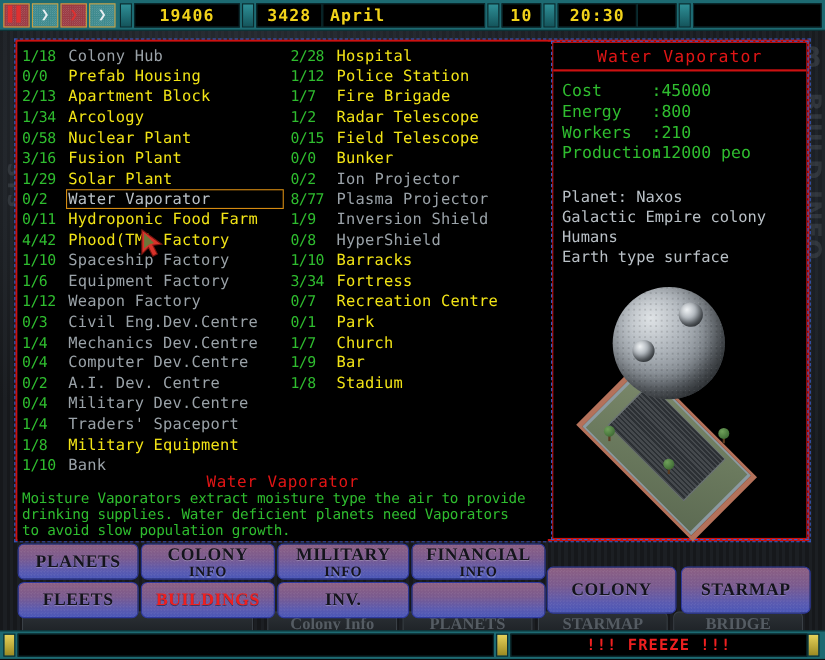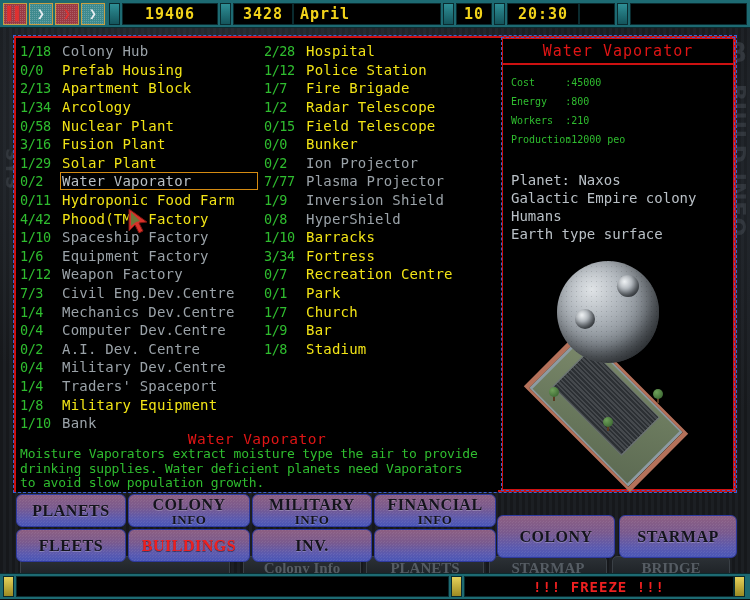--- a/index.html
+++ b/index.html
@@ -168,21 +168,21 @@
     height: 26px;
     border-bottom: 2px solid #cc1111;
     display: flex; align-items: center; justify-content: center;
     color: #e01515;
     font-size: 15px;
     letter-spacing: 1px;
   }
   .info-stats {
     padding: 8px 6px 0 8px;
     color: #2fbd2f;
-    font-size: 10px;
+    font-size: 15px;
     line-height: 19px;
     font-family: "DejaVu Sans Mono", monospace;
   }
   .stat-k { display: inline-block; width: 9ch; }
   .info-planet {
     padding: 22px 6px 0 8px;
     color: #b9c0c6;
     font-size: 14px;
     line-height: 18px;
     font-family: "DejaVu Sans Mono", monospace;
@@ -395,21 +395,21 @@
           </div>
           <div class="row">
             <span class="cnt">1/6</span>
             <span class="nm off">Equipment Factory</span>
           </div>
           <div class="row">
             <span class="cnt">1/12</span>
             <span class="nm off">Weapon Factory</span>
           </div>
           <div class="row">
-            <span class="cnt">7/3</span>
+            <span class="cnt">0/3</span>
             <span class="nm off">Civil Eng.Dev.Centre</span>
           </div>
           <div class="row">
             <span class="cnt">1/4</span>
             <span class="nm off">Mechanics Dev.Centre</span>
           </div>
           <div class="row">
             <span class="cnt">0/4</span>
             <span class="nm off">Computer Dev.Centre</span>
           </div>
@@ -461,21 +461,21 @@
           </div>
           <div class="row">
             <span class="cnt">0/0</span>
             <span class="nm on">Bunker</span>
           </div>
           <div class="row">
             <span class="cnt">0/2</span>
             <span class="nm off">Ion Projector</span>
           </div>
           <div class="row">
-            <span class="cnt">7/77</span>
+            <span class="cnt">8/77</span>
             <span class="nm off">Plasma Projector</span>
           </div>
           <div class="row">
             <span class="cnt">1/9</span>
             <span class="nm off">Inversion Shield</span>
           </div>
           <div class="row">
             <span class="cnt">0/8</span>
             <span class="nm off">HyperShield</span>
           </div>

